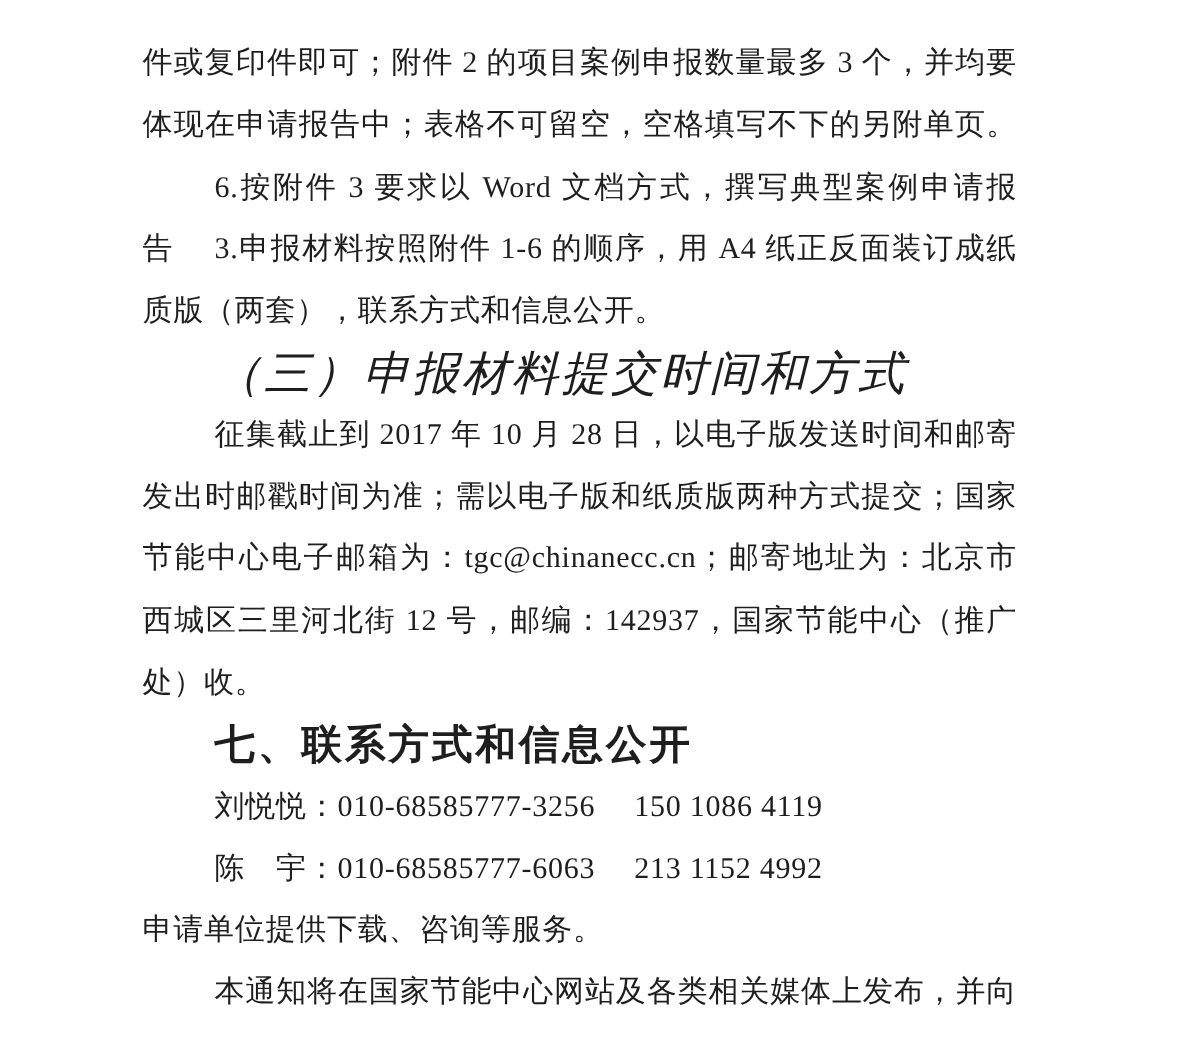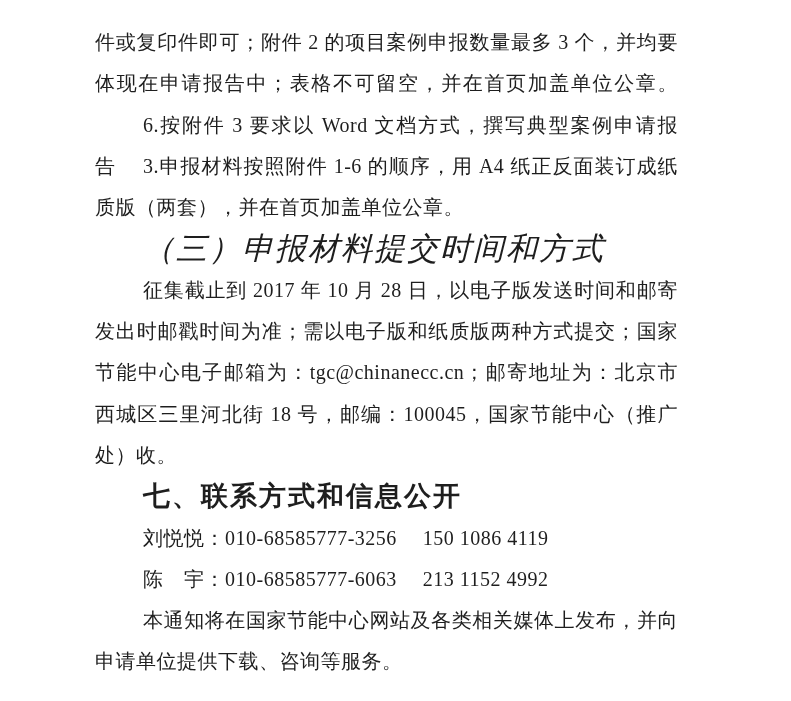--- a/index.html
+++ b/index.html
@@ -48,28 +48,28 @@
     font-style: normal;
     font-size: 27px;
     letter-spacing: 2px;
   }
 </style>
 </head>
 <body>
 
 <div class="page">
   <div class="line just">件或复印件即可；附件 2 的项目案例申报数量最多 3 个，并均要</div>
-  <div class="line just">体现在申请报告中；表格不可留空，并在首页加盖单位公章。</div>
+  <div class="line just">体现在申请报告中；表格不可留空，空格填写不下的另附单页。</div>
   <div class="line ind just">6.按附件 3 要求以 Word 文档方式，撰写典型案例申请报告。</div>
   <div class="line ind just">3.申报材料按照附件 1-6 的顺序，用 A4 纸正反面装订成纸</div>
-  <div class="line">质版（两套），并在首页加盖单位公章。</div>
+  <div class="line">质版（两套），联系方式和信息公开。</div>
   <div class="line ind kai">（三）申报材料提交时间和方式</div>
   <div class="line ind just">征集截止到 2017 年 10 月 28 日，以电子版发送时间和邮寄</div>
   <div class="line just">发出时邮戳时间为准；需以电子版和纸质版两种方式提交；国家</div>
   <div class="line just">节能中心电子邮箱为：tgc@chinanecc.cn；邮寄地址为：北京市</div>
-  <div class="line just">西城区三里河北街 18 号，邮编：100045，国家节能中心（推广</div>
+  <div class="line just">西城区三里河北街 12 号，邮编：142937，国家节能中心（推广</div>
   <div class="line">处）收。</div>
   <div class="line ind hei">七、联系方式和信息公开</div>
   <div class="line ind">刘悦悦：010-68585777-3256　 150 1086 4119</div>
   <div class="line ind">陈　宇：010-68585777-6063　 213 1152 4992</div>
+  <div class="line">申请单位提供下载、咨询等服务。</div>
   <div class="line ind just">本通知将在国家节能中心网站及各类相关媒体上发布，并向</div>
-  <div class="line">申请单位提供下载、咨询等服务。</div>
 </div>
 
 </body></html>

